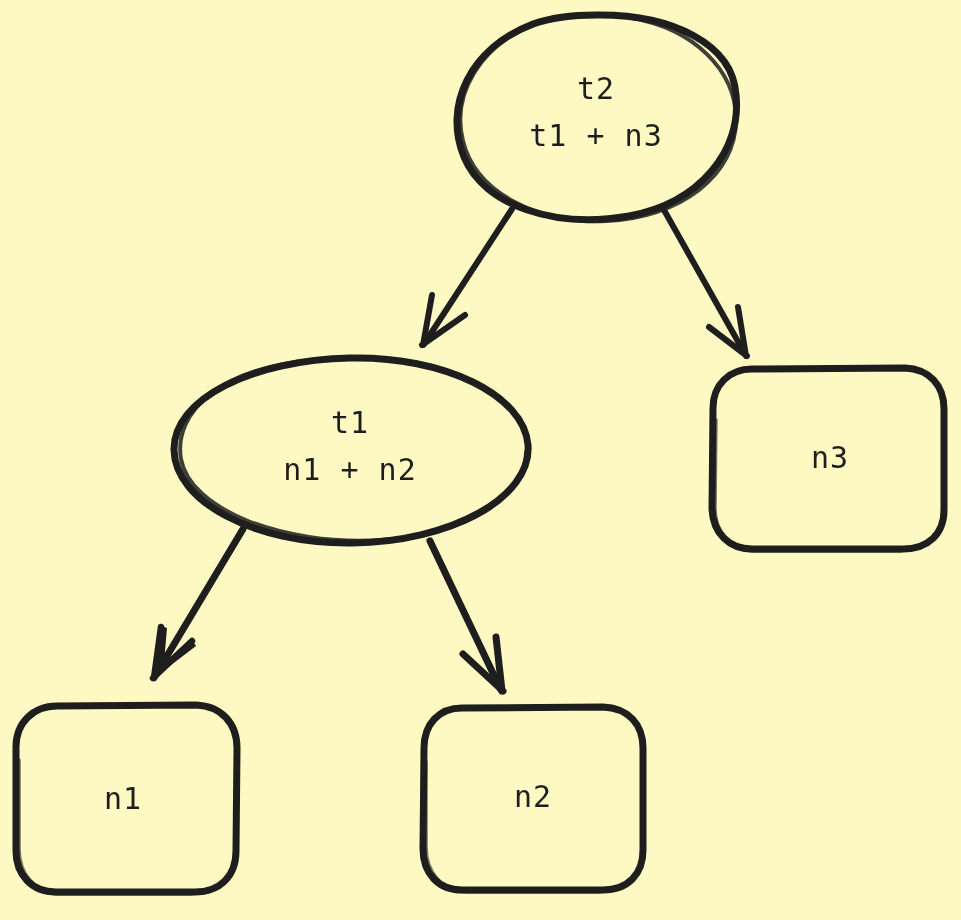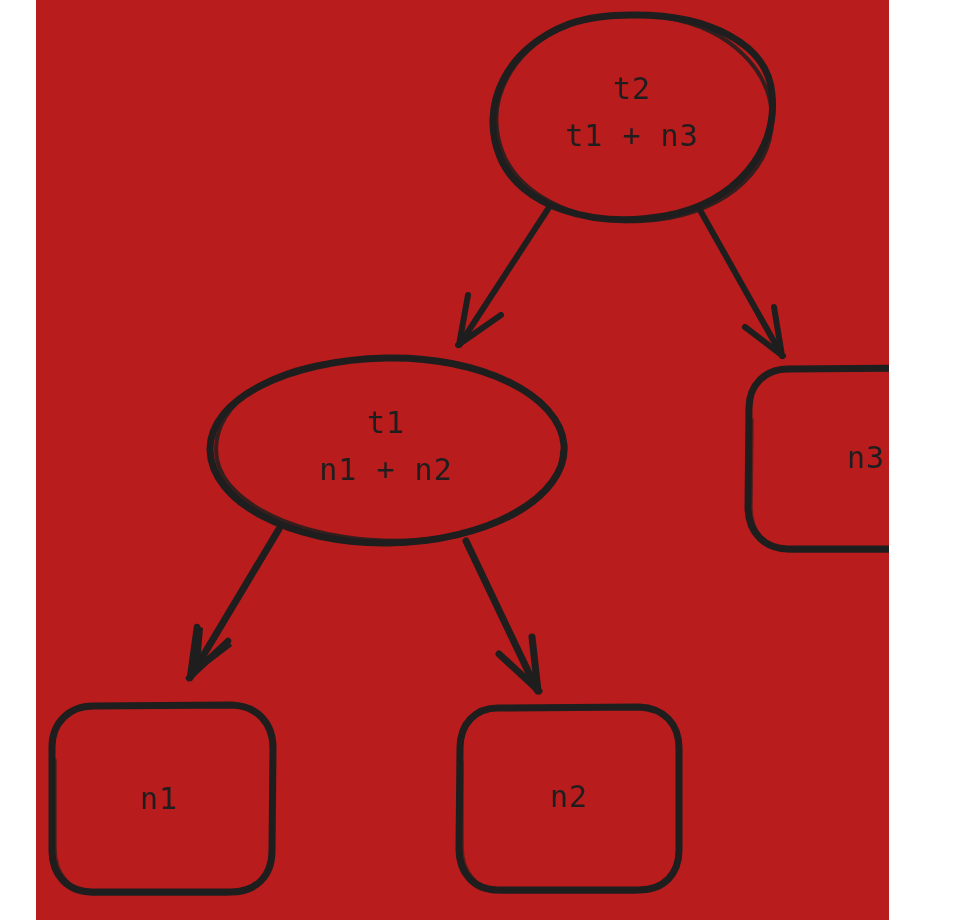--- a/index.html
+++ b/index.html
@@ -2,26 +2,25 @@
 <html><head>
 <meta charset="utf-8">
 <style>
   html, body {
     margin: 0;
     padding: 0;
     background: #ffffff;
   }
   #canvas-root {
     position: relative;
-    width: 853px;
+    width: 961px;
     height: 920px;
-    background: #b91c1c;
+    background: #fef9c3;
     overflow: hidden;
     font-family: "DejaVu Sans Mono", "Liberation Mono", monospace;
-    margin-left: 36px;
   }
   svg.diagram-svg {
     position: absolute;
     left: 0;
     top: 0;
     width: 961px;
     height: 920px;
     display: block;
   }
   .node-label {

